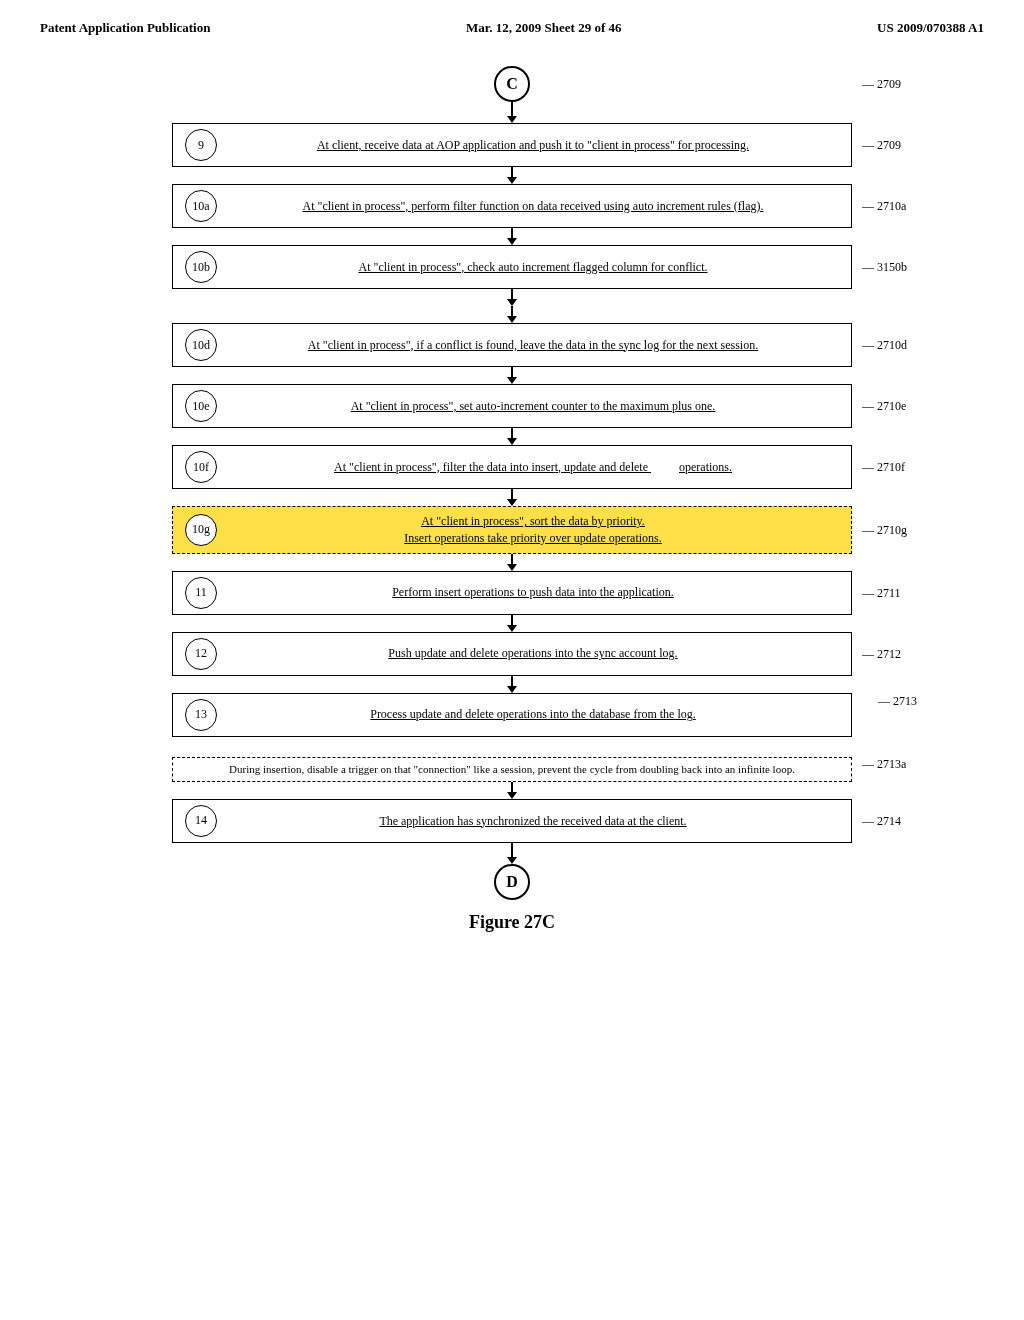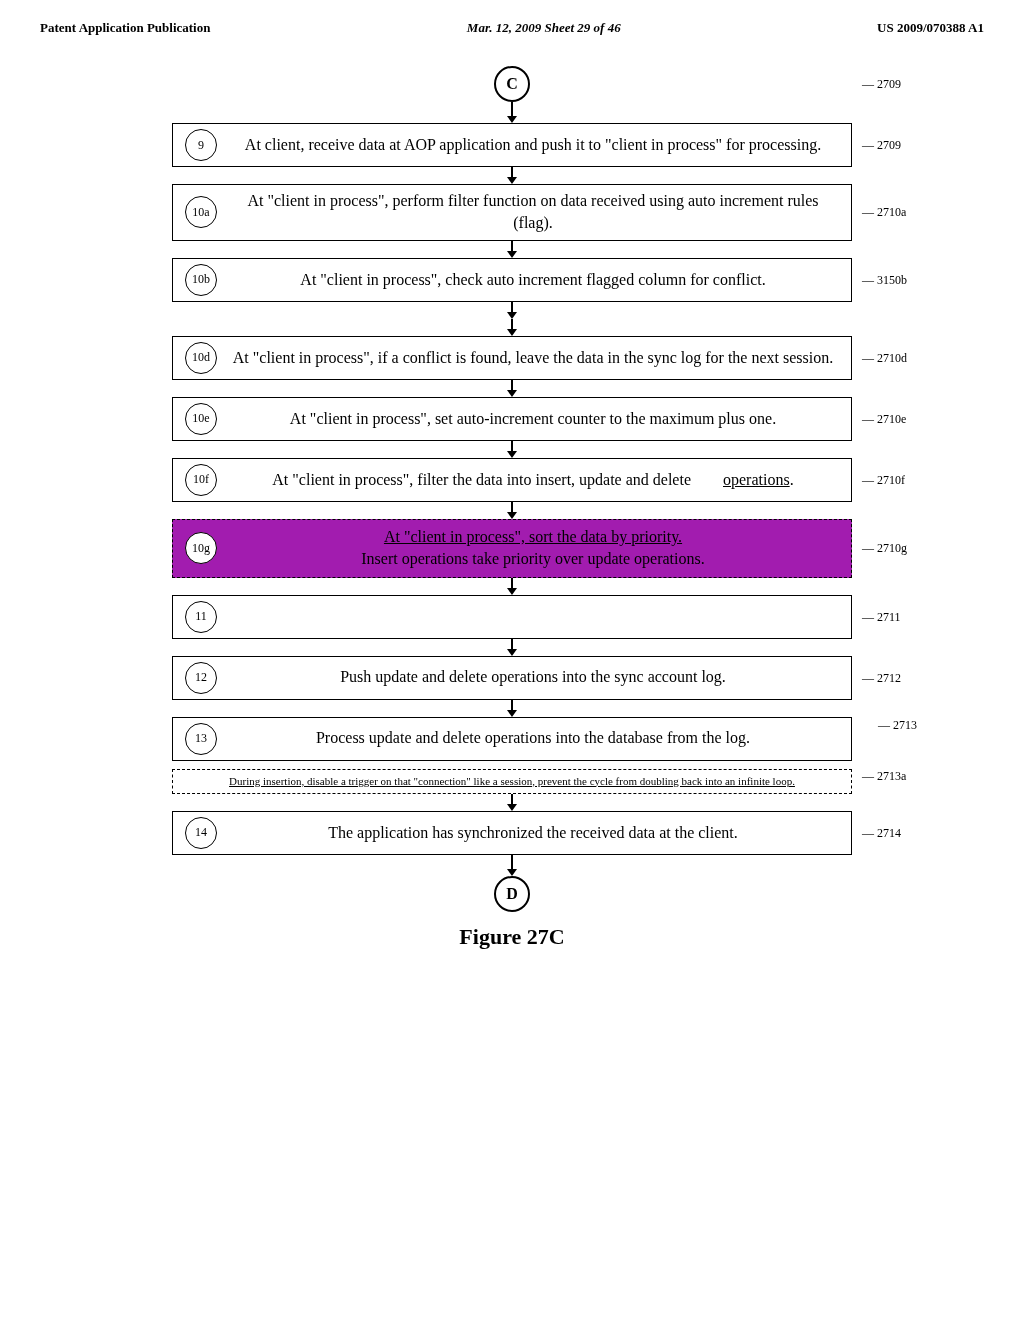--- a/index.html
+++ b/index.html
@@ -21,21 +21,21 @@
     .header {
       display: flex;
       justify-content: space-between;
       align-items: flex-start;
       margin-bottom: 9px;
       font-size: 13px;
       font-weight: bold;
       gap: 12px;
     }
     .header-left { font-weight: bold; }
-    .header-center { text-align: left; font-style: italic; }
+    .header-center { text-align: left; }
     .header-right { font-weight: bold; }
 
     .diagram-container {
       display: flex;
       flex-direction: column;
       align-items: center;
       margin-top: 30px;
       position: relative;
     }
 
@@ -59,30 +59,31 @@
       align-items: center;
       justify-content: center;
       font-size: 12px;
       font-weight: normal;
       flex-shrink: 0;
       margin-right: 10px;
       background: #fff;
     }
 
     .step-text {
-      font-size: 16px;
+      font-size: 12px;
       line-height: 1.4;
       flex: 1;
       text-align: center;
+      text-decoration: underline;
     }
 
     
     .dashed-box {
       border: 1.5px dashed #000;
-      background: #a21caf;
+      background: #fde047;
     }
 
     
     .top-circle {
       width: 36px;
       height: 36px;
       border-radius: 50%;
       border: 2px solid #000;
       display: flex;
       align-items: center;
@@ -101,21 +102,21 @@
       border: 2px solid #000;
       display: flex;
       align-items: center;
       justify-content: center;
       font-size: 16px;
       font-weight: bold;
       background: #fff;
     }
 
     .figure-label {
-      font-size: 22px;
+      font-size: 18px;
       font-weight: bold;
       text-align: center;
       margin-top: 6px;
     }
 
     
     .sub-dashed {
       border: 1px dashed #000;
       padding: 4px 8px;
       font-size: 11px;
@@ -282,20 +283,21 @@
     </div>
 
     <div class="connector-center">
       <div class="line-seg" style="height:10px;"></div>
       <div class="arrowhead"></div>
     </div>
 
     <div class="step-wrapper">
       <div class="step-box">
         <div class="step-circle">11</div>
+        <div class="step-text">Perform insert operations to push data into the application.</div>
       </div>
       <div class="right-label">— 2711</div>
     </div>
 
     <div class="connector-center">
       <div class="line-seg" style="height:10px;"></div>
       <div class="arrowhead"></div>
     </div>
 
     <div class="step-wrapper">
@@ -313,21 +315,21 @@
 
     <div class="step-wrapper" style="flex-direction:column; align-items:flex-start; position:relative;">
       <div style="display:flex; width:680px; position:relative;">
         <div class="step-box">
           <div class="step-circle">13</div>
           <div class="step-text">Process update and delete operations into the database from the log.</div>
         </div>
         <div class="right-label" style="position:absolute; left:690px; font-size:12px; white-space:nowrap; top:8px;margin-left:16px;">— 2713</div>
       </div>
 
-      <div style="width:680px; position:relative; margin-top:4px;text-decoration:underline;">
+      <div style="width:680px; position:relative; margin-top:16px;">
         <div class="sub-dashed">
           During insertion, disable a trigger on that "connection" like a session, prevent the cycle from doubling back into an infinite loop.
         </div>
         <div style="position:absolute; left:690px; font-size:12px; white-space:nowrap; top:4px;">— 2713a</div>
       </div>
     </div>
 
     <div class="connector-center">
       <div class="line-seg" style="height:10px;"></div>
       <div class="arrowhead"></div>

